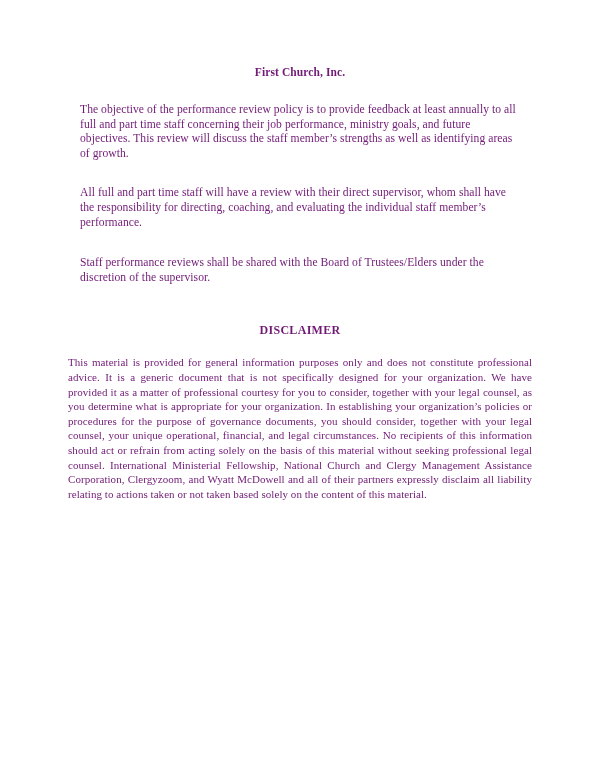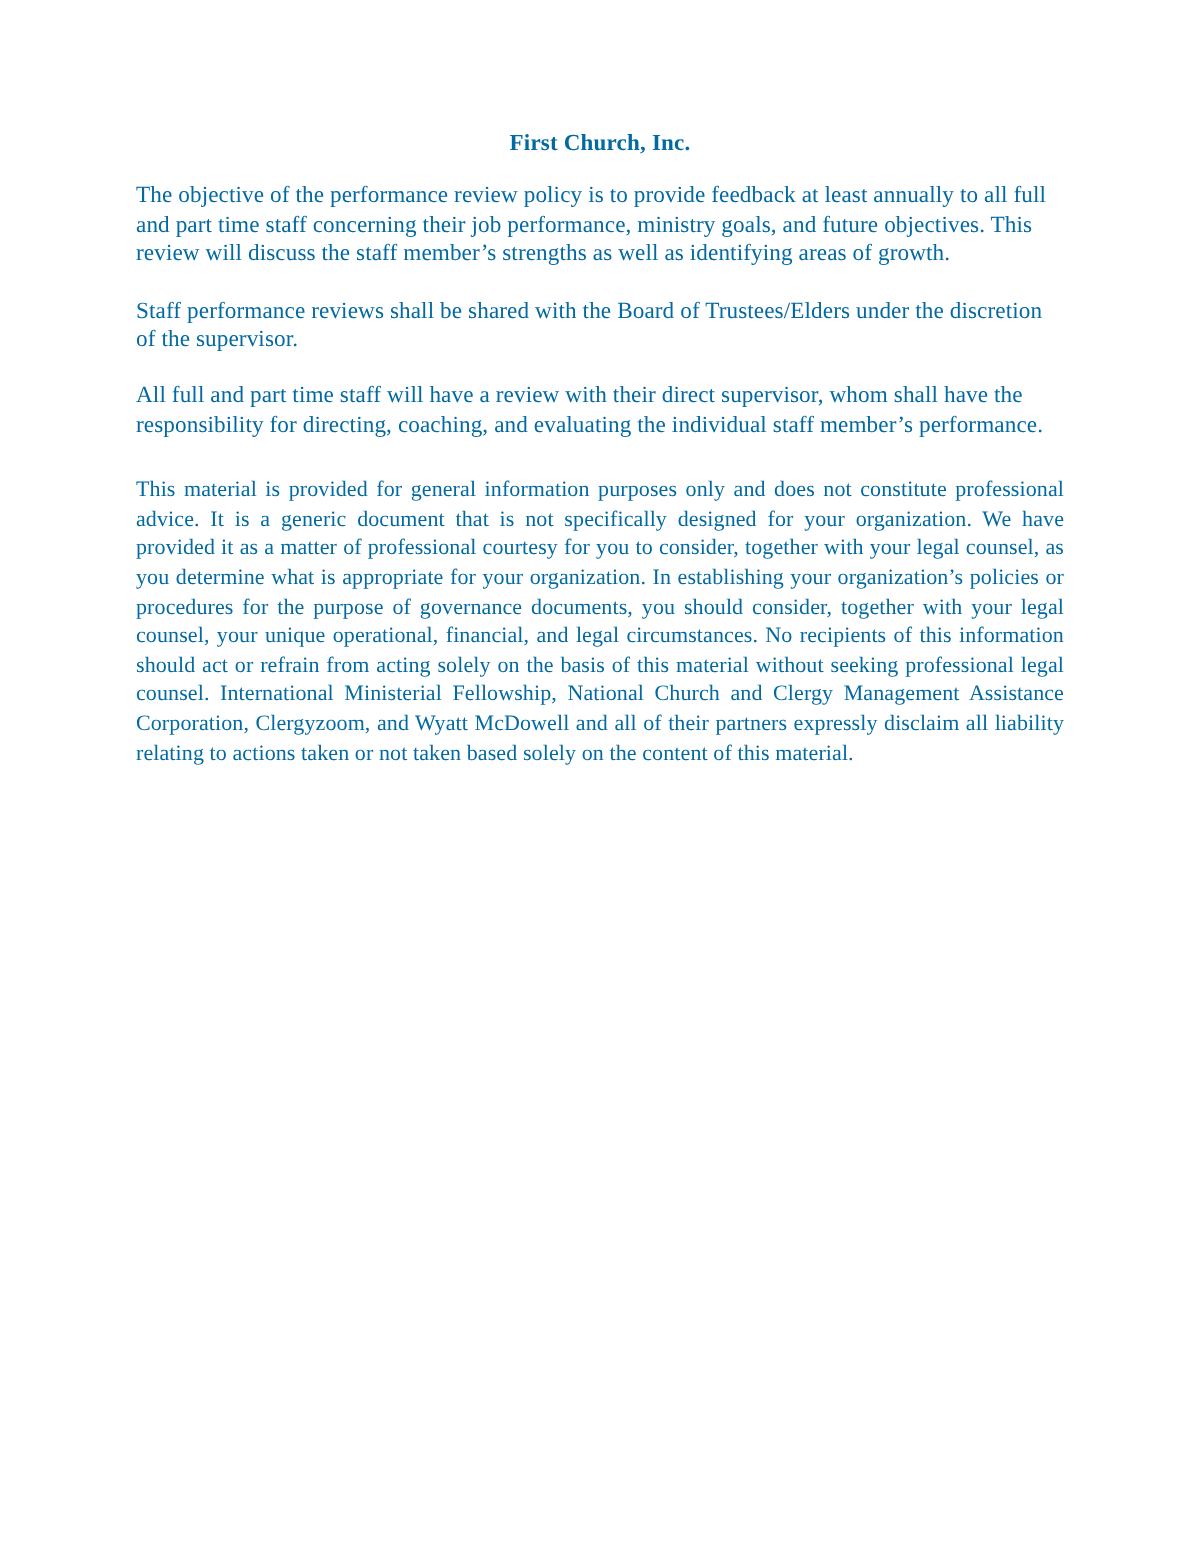--- a/index.html
+++ b/index.html
@@ -10,21 +10,21 @@
   }
 
   .page {
     position: relative;
     width: 600px;
     height: 776px;
     background: #ffffff;
     margin: 0 auto;
     overflow: hidden;
     font-family: "Liberation Serif", "DejaVu Serif", serif;
-    color: #0369a1;
+    color: #701a75;
     -webkit-font-smoothing: none;
   }
 
   .content {
     position: absolute;
     left: 68px;
     top: 0;
     width: 464px;
   }
 
@@ -58,21 +58,21 @@
     letter-spacing: 0.15px;
   }
 
   .sec-summary { padding-top: 27px; }
   .sec-standards { padding-top: 20px; }
 
   
   .body-par {
     font-size: 11.6px;
     line-height: 14.6px;
-    margin: 0;
+    margin: 12px;
     text-align: left;
     letter-spacing: 0.05px;
   }
 
   .par-summary   { padding-top: 12px; }
   .par-standards { padding-top: 13px; }
   .par-sharing   { padding-top: 14px; }
 
   
   .disclaimer-heading {
@@ -101,21 +101,22 @@
 <div class="page">
   <div class="content">
 
     <h1 class="doc-title">First Church, Inc.</h1>
 
 
 
     <p class="body-par par-summary">The objective of the performance review policy is to provide feedback at least annually to all full and part time staff concerning their job performance, ministry goals, and future objectives. This review will discuss the staff member’s strengths as well as identifying areas of growth.</p>
 
 
+    <p class="body-par par-standards">All full and part time staff will have a review with their direct supervisor, whom shall have the responsibility for directing, coaching, and evaluating the individual staff member’s performance.</p>
+
     <p class="body-par par-sharing">Staff performance reviews shall be shared with the Board of Trustees/Elders under the discretion of the supervisor.</p>
 
-    <p class="body-par par-standards">All full and part time staff will have a review with their direct supervisor, whom shall have the responsibility for directing, coaching, and evaluating the individual staff member’s performance.</p>
-
+    <h3 class="disclaimer-heading">DISCLAIMER</h3>
 
     <p class="disclaimer-body">This material is provided for general information purposes only and does not constitute professional advice. It is a generic document that is not specifically designed for your organization. We have provided it as a matter of professional courtesy for you to consider, together with your legal counsel, as you determine what is appropriate for your organization. In establishing your organization’s policies or procedures for the purpose of governance documents, you should consider, together with your legal counsel, your unique operational, financial, and legal circumstances. No recipients of this information should act or refrain from acting solely on the basis of this material without seeking professional legal counsel. International Ministerial Fellowship, National Church and Clergy Management Assistance Corporation, Clergyzoom, and Wyatt McDowell and all of their partners expressly disclaim all liability relating to actions taken or not taken based solely on the content of this material.</p>
 
   </div>
 </div>
 
 </body></html>

